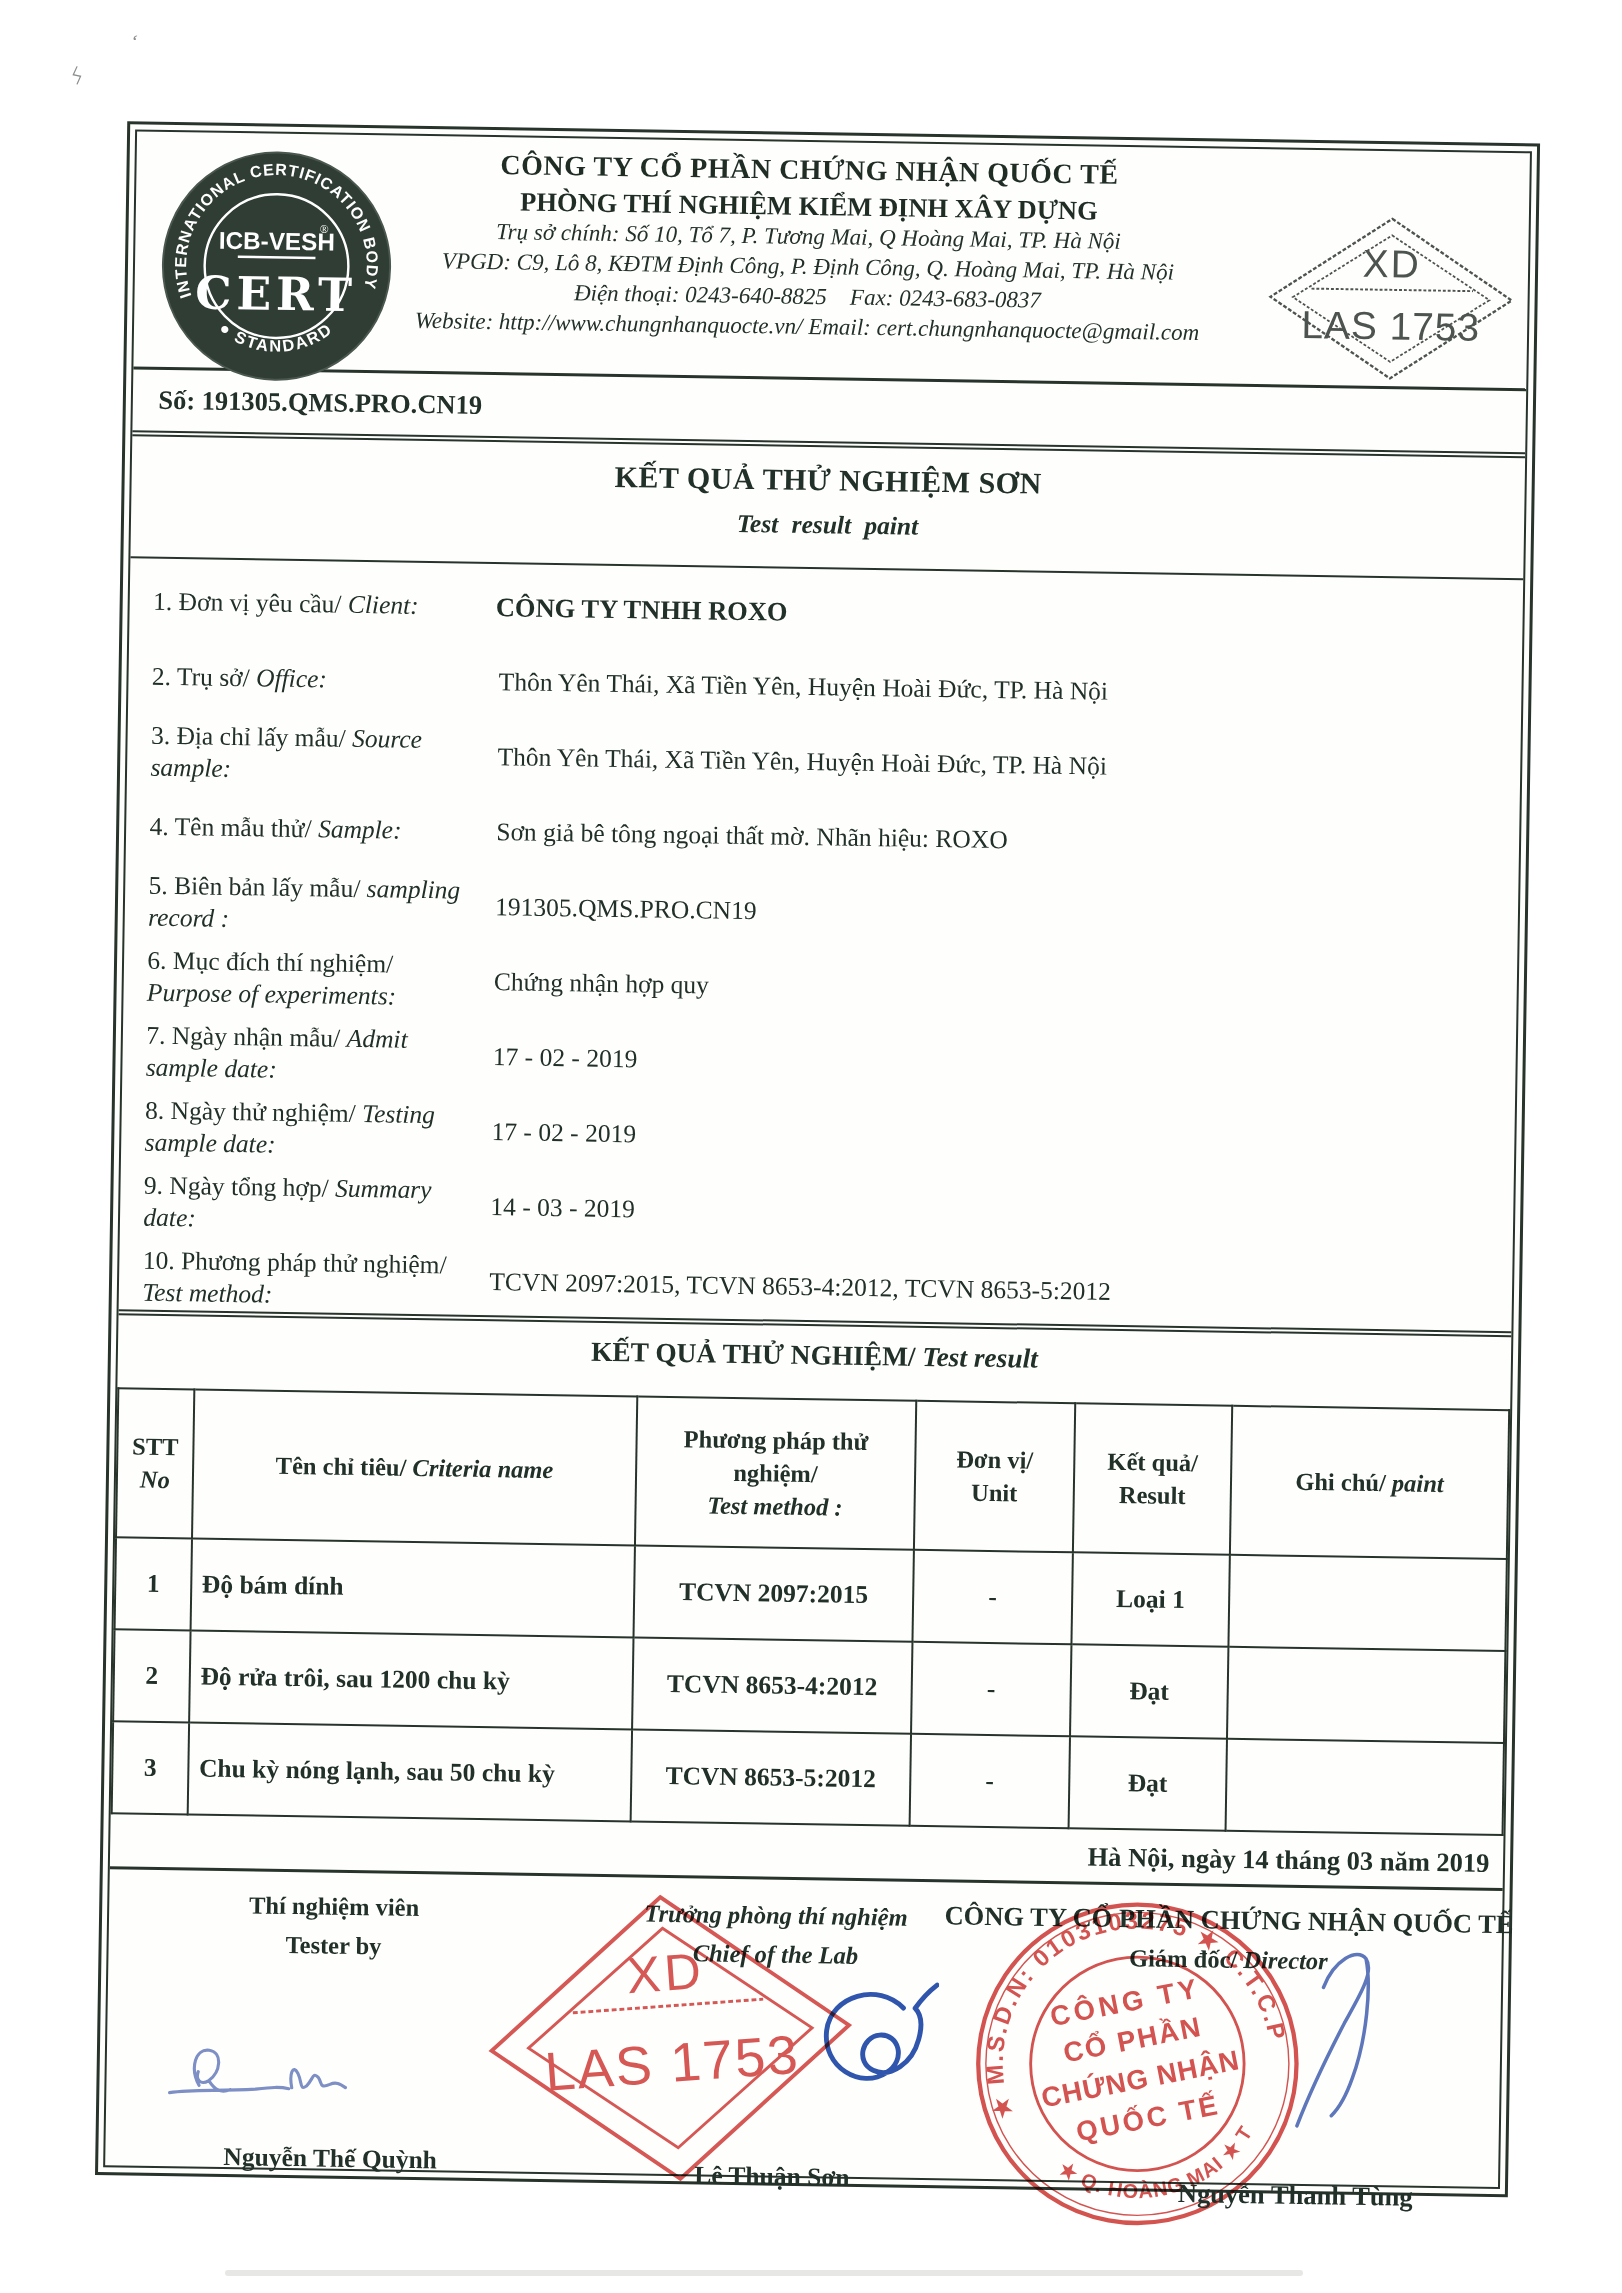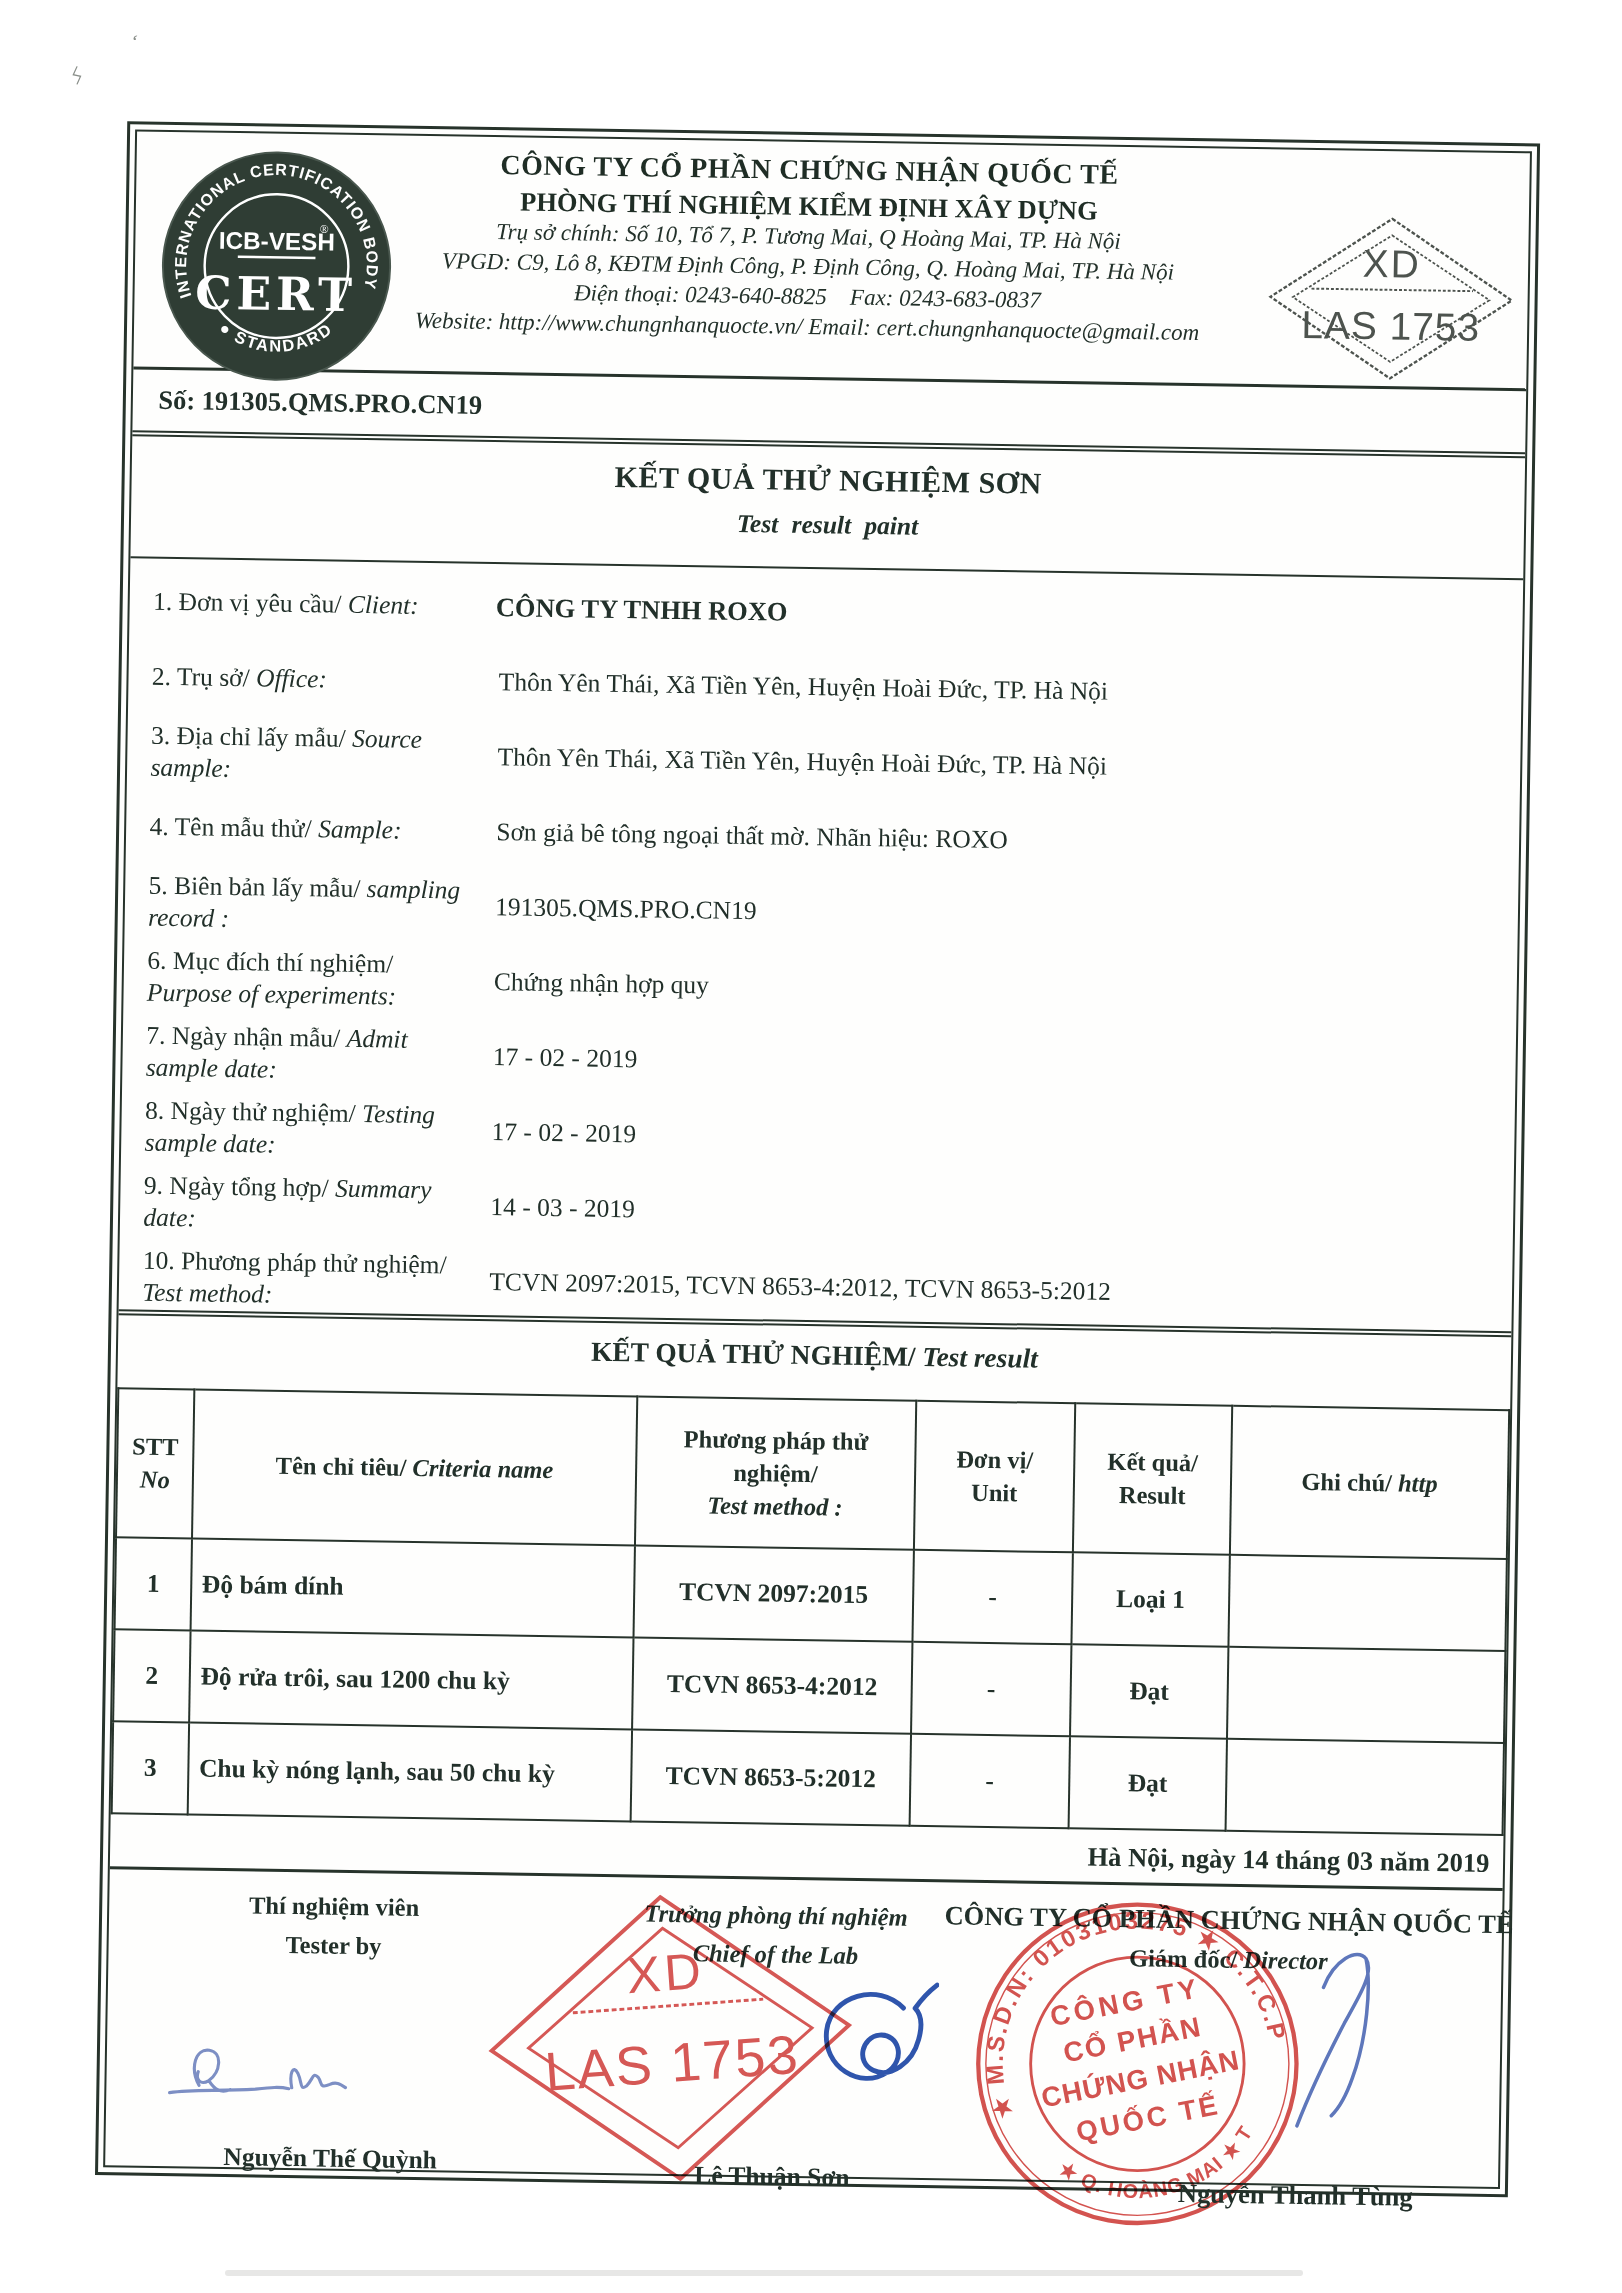--- a/index.html
+++ b/index.html
@@ -204,21 +204,21 @@
         <th><span>Tên chỉ tiêu/</span> <span class="h-en">Criteria name</span></th>
         <th><span>Phương pháp thử nghiệm/</span><span class="h-block h-en">Test method :</span></th>
         <th>
               <span class="h-block">Đơn vị/</span>
               <span class="h-block">Unit</span>
             </th>
         <th>
               <span class="h-block">Kết quả/</span>
               <span class="h-block">Result</span>
             </th>
-        <th><span>Ghi chú/</span> <span class="h-en">http</span></th>
+        <th><span>Ghi chú/</span> <span class="h-en">paint</span></th>
       </tr>
       <tr>
         <td>1</td>
         <td class="crit">Độ bám dính</td>
         <td>TCVN 2097:2015</td>
         <td>-</td>
         <td>Loại 1</td>
         <td></td>
       </tr>
       <tr>

